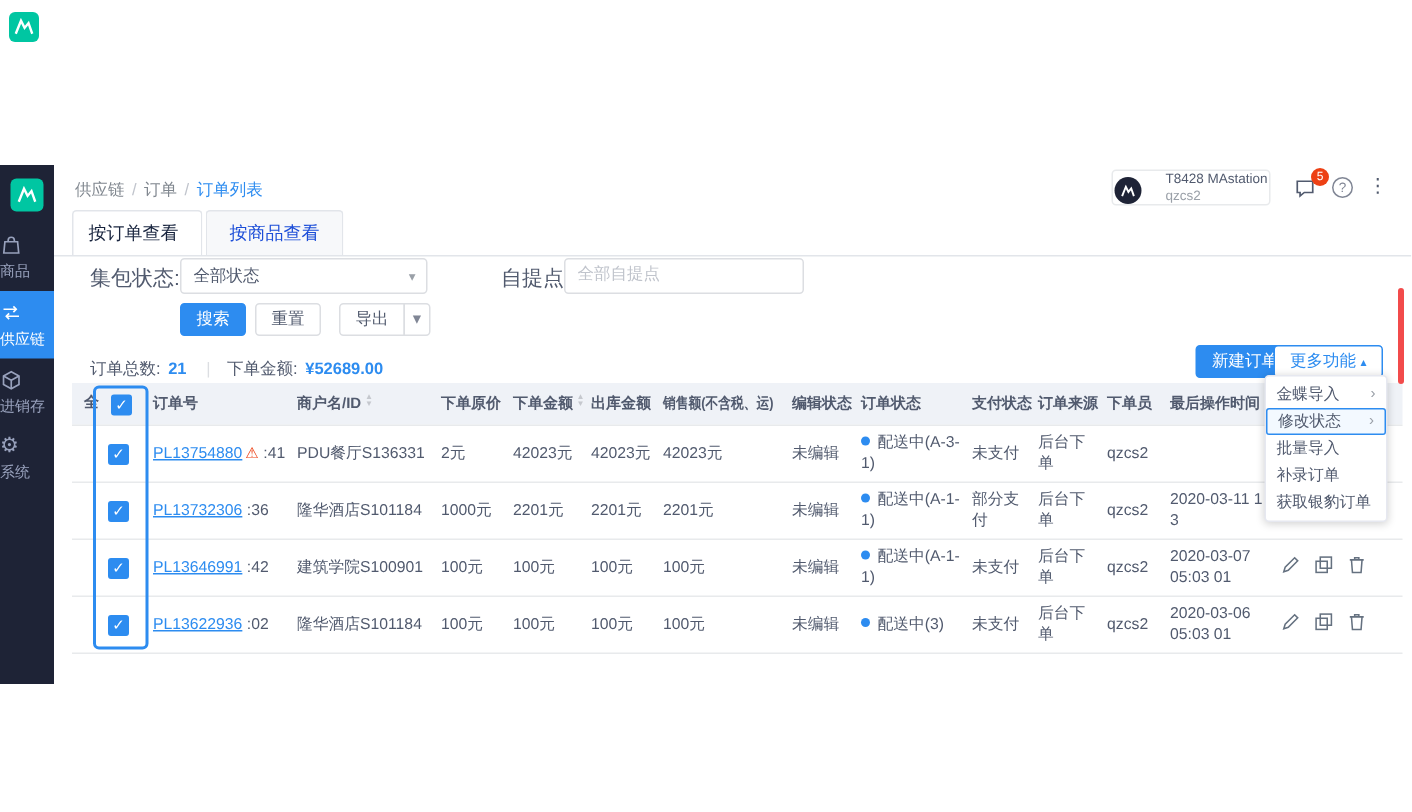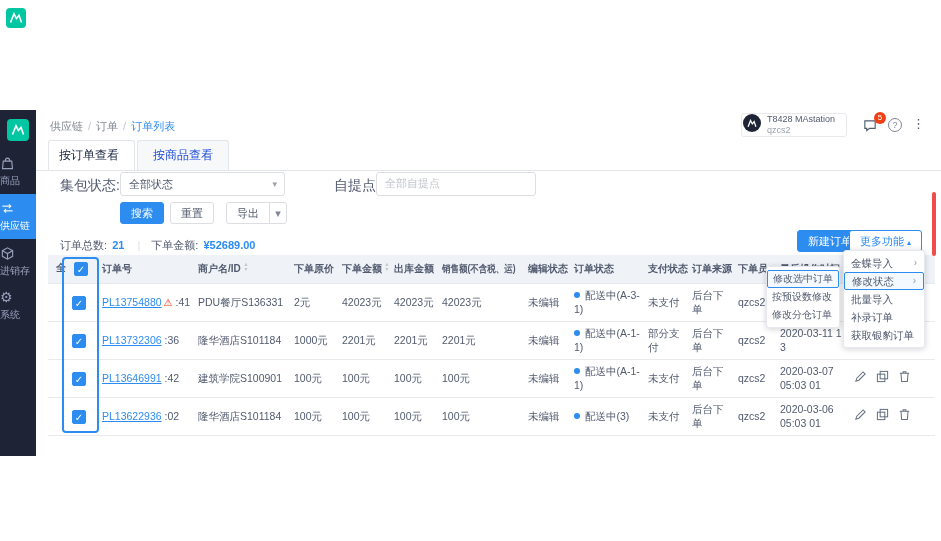--- a/index.html
+++ b/index.html
@@ -18,21 +18,21 @@
 .nav-item svg{stroke:currentColor;}
 .gear-glyph{font-size:14px;line-height:14px;font-style:normal;}
 .app-center{margin-top:34px;}
 .app-center .nav-label{width:12px;word-break:break-all;line-height:12px;text-align:center;}
 
 
 .main{position:absolute;left:36px;top:110px;width:905px;height:346px;font-size:11px;color:#515a6e;background:#fff;}
 .breadcrumb{position:absolute;left:14px;top:9px;font-size:11px;color:#80878f;white-space:nowrap;}
 .breadcrumb .sep{margin:0 5px;color:#c0c4cc;}
 .breadcrumb .current{color:#2d8cf0;}
-.user-box{position:absolute;right:94px;top:3px;height:24px;min-width:106px;border:1px solid #e8eaec;background:#fff;border-radius:3px;display:flex;align-items:flex-start;gap:6px;padding:0 1px;cursor:pointer;}
+.user-box{position:absolute;right:94px;top:3px;height:24px;min-width:106px;border:1px solid #e8eaec;background:#fff;border-radius:3px;display:flex;align-items:flex-end;gap:16px;padding:0 1px;cursor:pointer;}
 .avatar{width:18px;height:18px;border-radius:50%;background:#1e2336;display:flex;align-items:center;justify-content:center;flex:none;}
 .user-meta{display:flex;flex-direction:column;line-height:11px;}
 .user-name{font-size:9px;color:#515a6e;white-space:nowrap;}
 .user-account{font-size:9px;color:#9aa0a8;}
 .top-icon{position:absolute;top:8px;cursor:pointer;}
 .msg-icon{right:63px;width:16px;height:15px;}
 .badge{position:absolute;top:-6px;right:-8px;background:#ed4014;color:#fff;font-size:8px;min-width:12px;height:12px;border-radius:6px;line-height:12px;text-align:center;padding:0 2px;}
 .help-icon{right:39px;width:14px;height:14px;border:1px solid #808695;border-radius:50%;color:#808695;font-size:9px;text-align:center;line-height:12px;}
 .dots-icon{right:16px;top:6px;font-size:13px;color:#515a6e;}
 
@@ -401,32 +401,17 @@
 
       </div>
 
       <div class="menu-item">
         <span>获取银豹订单</span>
 
       </div>
 
   </div>
 
-  <div class="sub-menu">
-
-      <div class="sub-item hl">
-        <span>修改选中订单</span>
-      </div>
-
-      <div class="sub-item">
-        <span>按预设数修改</span>
-      </div>
-
-      <div class="sub-item">
-        <span>修改分仓订单</span>
-      </div>
-
-  </div>
 
   <div class="checkbox-annotation"></div>
   <div class="scroll-indicator"></div>
 
 </div>
 
 </body></html>

